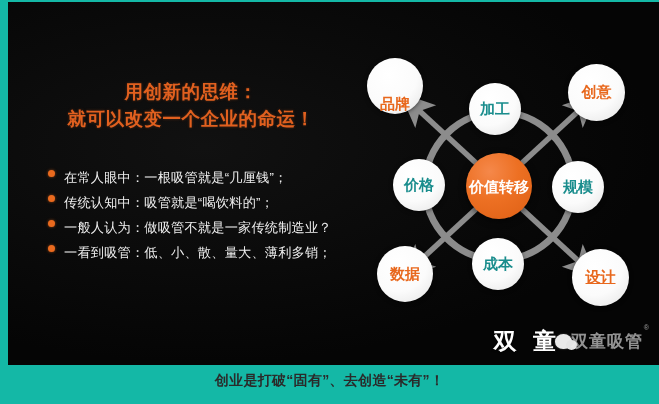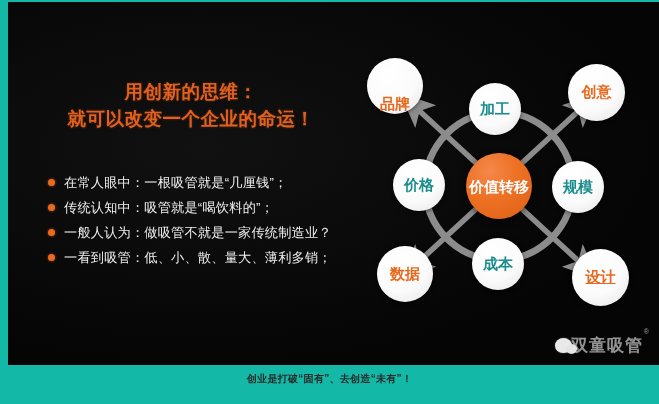--- a/index.html
+++ b/index.html
@@ -47,21 +47,20 @@
   #headline div{white-space:nowrap;}
 
   #bullets{
     position:absolute;
     left:40px;top:168px;
     width:320px;
     z-index:3;
   }
   .blt{
     display:flex;
-    align-items:center;
     height:24px;
     margin-bottom:1px;
     white-space:nowrap;
   }
   .blt .dot{
     width:7px;height:7px;border-radius:50%;
     background:#ea6a1e;
     margin-right:9px;
     flex:0 0 auto;
     box-shadow:0 0 3px rgba(234,106,30,.6);
@@ -151,21 +150,21 @@
     color:rgba(235,235,235,.62);
   }
 
   
   #caption{
     position:absolute;
     left:0;top:372px;
     width:659px;
     text-align:center;
     color:#2a2a2a;
-    font-size:10px;
+    font-size:14px;
     font-weight:bold;
     letter-spacing:0.3px;
   }
 </style>
 </head>
 <body>
 
 <div id="page">
 
   <div id="slide">
@@ -237,20 +236,21 @@
         <span>价格</span>
       </div>
 
       <div class="node center" style="left:108px;top:107px;width:66px;height:66px;font-size:15px;flex-direction:row;">
         <span>价值</span>
         <span>转移</span>
       </div>
     </div>
 
     <div id="logo">
+      <span class="brand">双 童</span>
       <span class="wx"></span>
       <span class="wm">
         <span>双童吸管</span>
         <span class="reg">®</span>
       </span>
     </div>
 
   </div>
 
   <div id="caption">创业是打破“固有”、去创造“未有”！</div>

